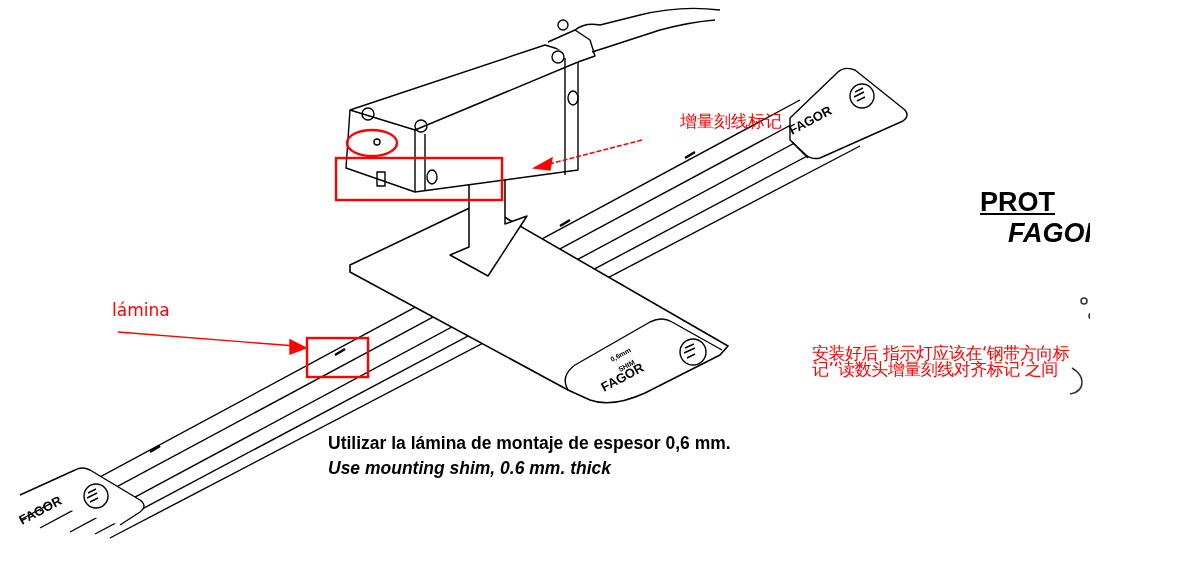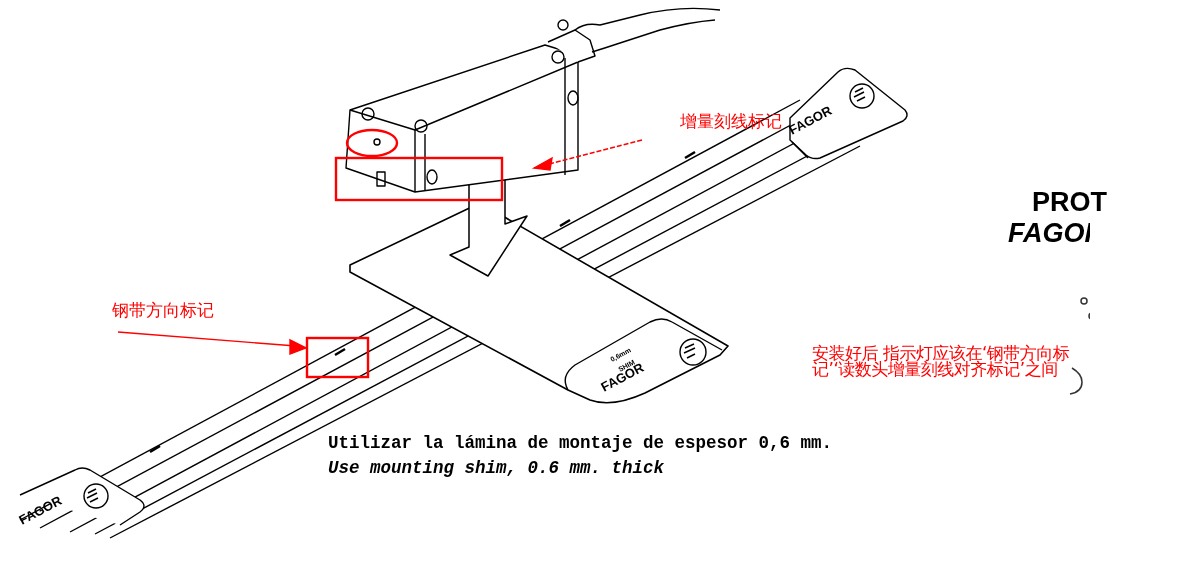--- a/index.html
+++ b/index.html
@@ -1,21 +1,21 @@
 <!DOCTYPE html>
 <html><head>
 <meta charset="utf-8">
 <style>
   html, body { margin:0; padding:0; background:#ffffff; }
   body { width:1182px; height:575px; position:relative; overflow:hidden; font-family:"Liberation Sans", sans-serif; }
   #drawing { position:absolute; left:0; top:0; width:1182px; height:575px; }
   .lbl-red { position:absolute; color:#ff0000; font-family:"DejaVu Sans", sans-serif; font-size:17px; line-height:17px; white-space:nowrap; }
   .lbl-red.multi { white-space:normal; width:290px; font-size:17px; line-height:16px; letter-spacing:-0.5px; }
   .title-bold { position:absolute; font-family:"Liberation Sans", sans-serif; font-weight:bold; font-size:27px; line-height:30px; color:#000; white-space:nowrap; overflow:hidden; }
-  .instr { position:absolute; font-family:Liberation Mono, monospace; font-weight:bold; font-size:17.5px; color:#000; white-space:nowrap; }
+  .instr { position:absolute; font-family:Liberation Sans, sans-serif; font-weight:bold; font-size:17.5px; color:#000; white-space:nowrap; }
   .instr.it { font-style:italic; }
   .clip-right { position:absolute; left:1090px; top:0; width:92px; height:575px; background:#fff; }
 </style>
 </head>
 <body>
 
 <svg id="drawing" viewBox="0 0 1182 575" xmlns="http://www.w3.org/2000/svg">
   <g fill="none" stroke="#000" stroke-width="1.4" stroke-linejoin="round">
 
     <g>
@@ -94,22 +94,22 @@
   </g>
 
   <g fill="none" stroke="#333" stroke-width="1.5">
     <circle cx="1084" cy="301" r="3"></circle>
     <path d="M1092 313 a3 3 0 0 0 0 6"></path>
     <path d="M1072 368 q10 6 10 14 q0 10 -12 12"></path>
   </g>
 </svg>
 
 <div class="lbl-red" style="left:660px; top:113px;margin-left:20px;">增量刻线标记</div>
-<div class="lbl-red" style="left:112px; top:302px;">钢带方向标记</div>
+<div class="lbl-red" style="left:112px; top:302px;">lámina</div>
 <div class="lbl-red multi" style="left:812px; top:345px;">安装好后 指示灯应该在‘钢带方向标记’‘读数头增量刻线对齐标记’之间</div>
 
 <div class="clip-right"></div>
 
-<div class="title-bold" style="left:1032px; top:187px; width:82px;">PROT</div>
+<div class="title-bold" style="left:980px; top:187px; width:82px;text-decoration:underline;">PROT</div>
 <div class="title-bold" style="left:1008px; top:218px; width:82px; font-style:italic;">FAGOR</div>
 
 <div class="instr" style="left:328px; top:433px;">Utilizar la lámina de montaje de espesor 0,6 mm.</div>
 <div class="instr it" style="left:328px; top:458px;text-align:center;">Use mounting shim, 0.6 mm. thick</div>
 
 </body></html>

